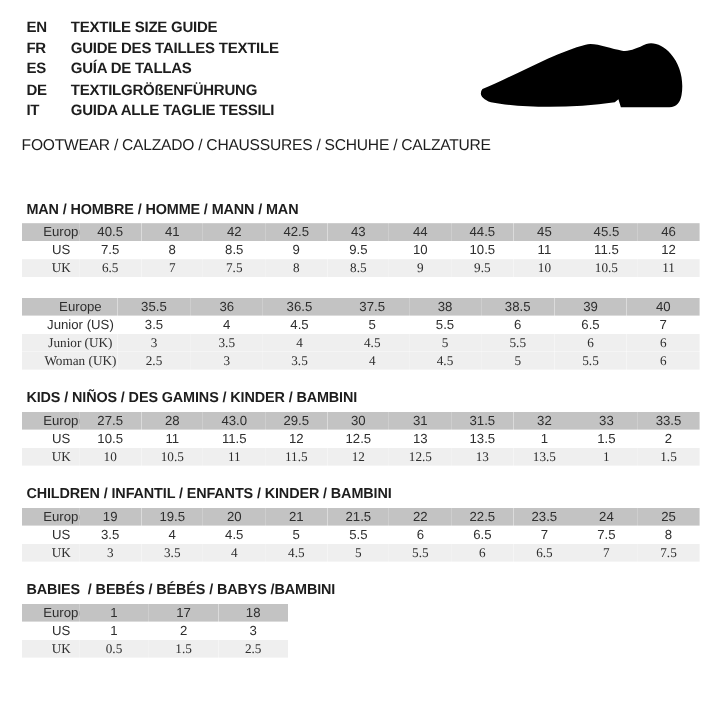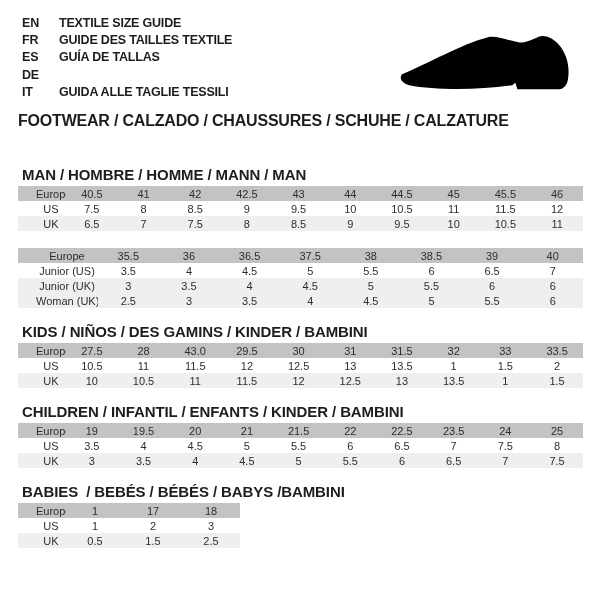--- a/index.html
+++ b/index.html
@@ -23,38 +23,38 @@
     height: 17.3px;
     align-items: center;
     font-weight: bold;
     font-size: 12.5px;
     letter-spacing: -0.2px;
     white-space: pre;
   }
   .lang-code { width: 37px; flex: 0 0 37px; }
   .category-heading {
     margin: 13px 0 0 0;
-    font-weight: bold;
-    font-size: 16px;
+    font-weight: normal;
+    font-size: 13px;
     letter-spacing: -0.2px;
     line-height: 15px;
     white-space: pre;
   }
   
   .shoe {
     position: absolute;
     left: 399px; top: 33px;
     width: 172px; height: 60px;
   }
   .shoe svg { display: block; width: 100%; height: 100%; }
   
   .size-section { margin-top: 17px; }
   .size-section:first-child { margin-top: 40px; }
   .section-title {
-    font-size: 15px;
+    font-size: 12px;
     font-weight: bold;
     letter-spacing: -0.1px;
     line-height: 13px;
     margin: 0 0 5px 4px;
     white-space: pre;
   }
   table.size-table {
     border-collapse: collapse;
     table-layout: fixed;
     width: 565px;
@@ -67,32 +67,32 @@
     text-align: center;
     color: #2e2e2e;
     overflow: hidden;
     white-space: nowrap;
   }
   table.size-table td.label {
     text-align: center;
     padding-left: 18px;
   }
   tr.head { background: var(--header-row-bg, #c3c3c3); }
-  tr.alt  { background: var(--alt-row-bg, #efefef); }
+  tr.alt  { background: var(--alt-row-bg, #efefef); font-family: Liberation Serif, serif; }
 </style>
 </head>
 <body>
 
 <div class="page">
 
   <div class="lang-list" id="langList">
       <div class="lang-row"><span class="lang-code">EN</span><span class="lang-label">TEXTILE SIZE GUIDE</span></div>
       <div class="lang-row"><span class="lang-code">FR</span><span class="lang-label">GUIDE DES TAILLES TEXTILE</span></div>
       <div class="lang-row"><span class="lang-code">ES</span><span class="lang-label">GUÍA DE TALLAS</span></div>
-      <div class="lang-row"><span class="lang-code">DE</span></div>
+      <div class="lang-row"><span class="lang-code">DE</span><span class="lang-label">TEXTILGRÖßENFÜHRUNG</span></div>
       <div class="lang-row"><span class="lang-code">IT</span><span class="lang-label">GUIDA ALLE TAGLIE TESSILI</span></div>
     </div>
 
   <div class="shoe">
     <svg viewBox="0 0 170 58" preserveAspectRatio="xMidYMid meet" aria-hidden="true">
       <path fill="#000000" d="
         M3,40
         C0,44 2,48 10,51
         C36,56 78,56 112,51
         L115,48.5

